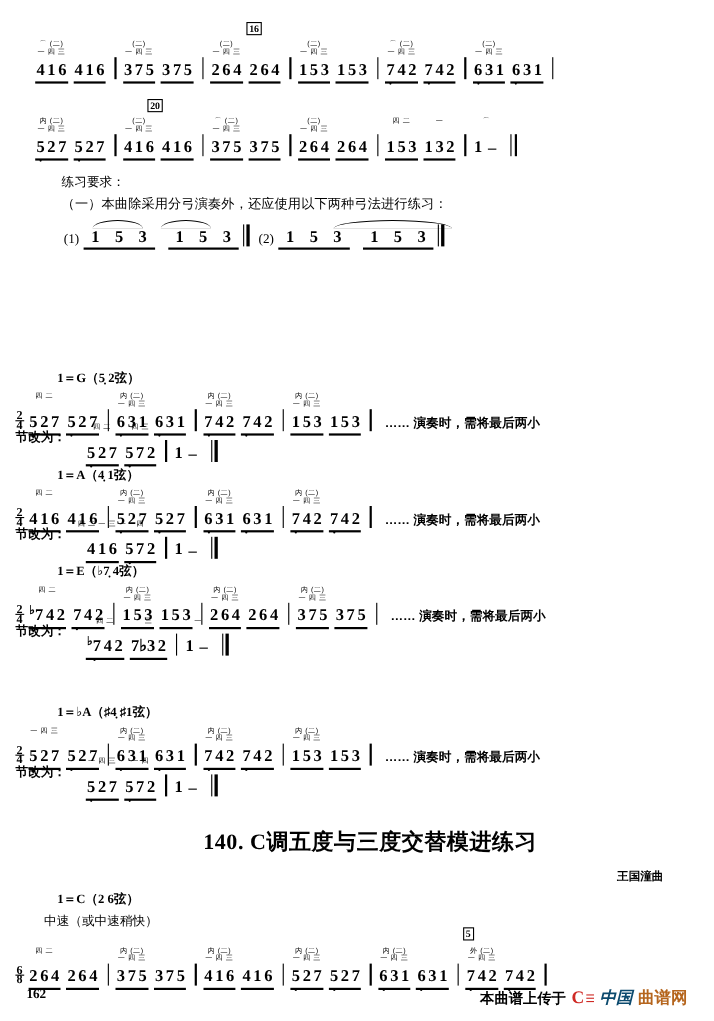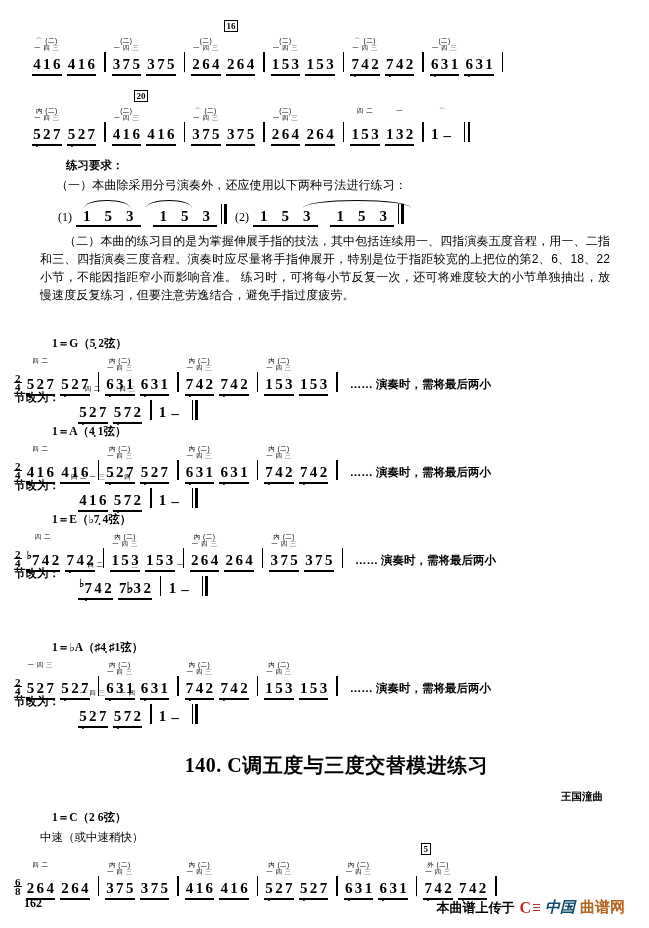--- a/index.html
+++ b/index.html
@@ -41,21 +41,21 @@
   .endbar::before{content:"";position:absolute;left:0;top:0;width:1.3px;height:100%;background:#000;}
   .endbar::after{content:"";position:absolute;left:3.4px;top:0;width:2.4px;height:100%;background:#000;}
   .dash{display:inline-block;font-weight:bold;font-size:15px;line-height:15px;padding:0 4px;}
 
   
   .mnum{position:absolute;font-family:"Liberation Serif",serif;font-weight:bold;font-size:9px;
         line-height:10px;border:1.2px solid #000;padding:0 1.5px;background:#fff;}
 
   
   .cn{font-family:"Liberation Sans","DejaVu Sans",sans-serif;}
-  .req-title{position:absolute;font-weight:bold;font-size:11.5px;margin-left:10px;}
+  .req-title{position:absolute;font-weight:normal;font-size:11.5px;}
   .para{position:absolute;font-size:12px;line-height:18px;letter-spacing:.1px;text-align:justify;}
   .keysig{position:absolute;font-weight:bold;font-size:11.5px;white-space:nowrap;}
   .ellipsis-note{font-family:"Liberation Sans","DejaVu Sans",sans-serif;
      font-weight:bold;font-size:11.5px;white-space:nowrap;margin-left:6px;margin-bottom:1px;}
   .relabel{position:absolute;font-weight:bold;font-size:11.5px;
      font-family:"Liberation Sans","DejaVu Sans",sans-serif;}
 
   .title{position:absolute;width:100%;text-align:center;font-weight:bold;font-size:20px;
      letter-spacing:.5px;font-family:"Liberation Serif","DejaVu Serif",serif;margin-left:12px;}
   .composer{position:absolute;font-weight:bold;font-size:10.5px;
@@ -240,21 +240,20 @@
     <span id="ex2a"><span class="beam"><span class="n" style="padding: 0px 7px;">1</span><span class="n" style="padding: 0px 7px;">5</span><span class="n" style="padding: 0px 7px;">3</span></span></span>
     <span style="display:inline-block;width:12px;"></span>
     <span id="ex2b"><span class="beam"><span class="n" style="padding: 0px 7px;">1</span><span class="n" style="padding: 0px 7px;">5</span><span class="n" style="padding: 0px 7px;">3</span></span></span>
     <span class="endbar"></span>
   </div>
 
   <div class="slur" style="left:84px;top:200px;width:46px;"></div>
   <div class="slur" style="left:146px;top:200px;width:46px;"></div>
   <div class="slur" style="left:303px;top:200px;width:108px;"></div>
 
-  <div class="para cn" style="left:40px;top:232px;width:570px;text-indent:24px;">（二）本曲的练习目的是为掌握伸展手指的技法，其中包括连续用一、四指演奏五度音程，用一、二指和三、四指演奏三度音程。演奏时应尽量将手指伸展开，特别是位于指距较宽的上把位的第2、6、18、22小节，不能因指距窄小而影响音准。 练习时，可将每小节反复一次，还可将难度较大的小节单独抽出，放慢速度反复练习，但要注意劳逸结合，避免手指过度疲劳。</div>
 
 
   <div id="transpositions">
       <div class="keysig" style="left: 52px; top: 336px;">1＝G（5̣ 2弦）</div>
       <div class="staff" style="position: absolute; left: 14px; top: 358px;">
         <span class="meter">
           <span class="num">2</span>
           <span>4</span>
         </span>
         <span class="grp">

